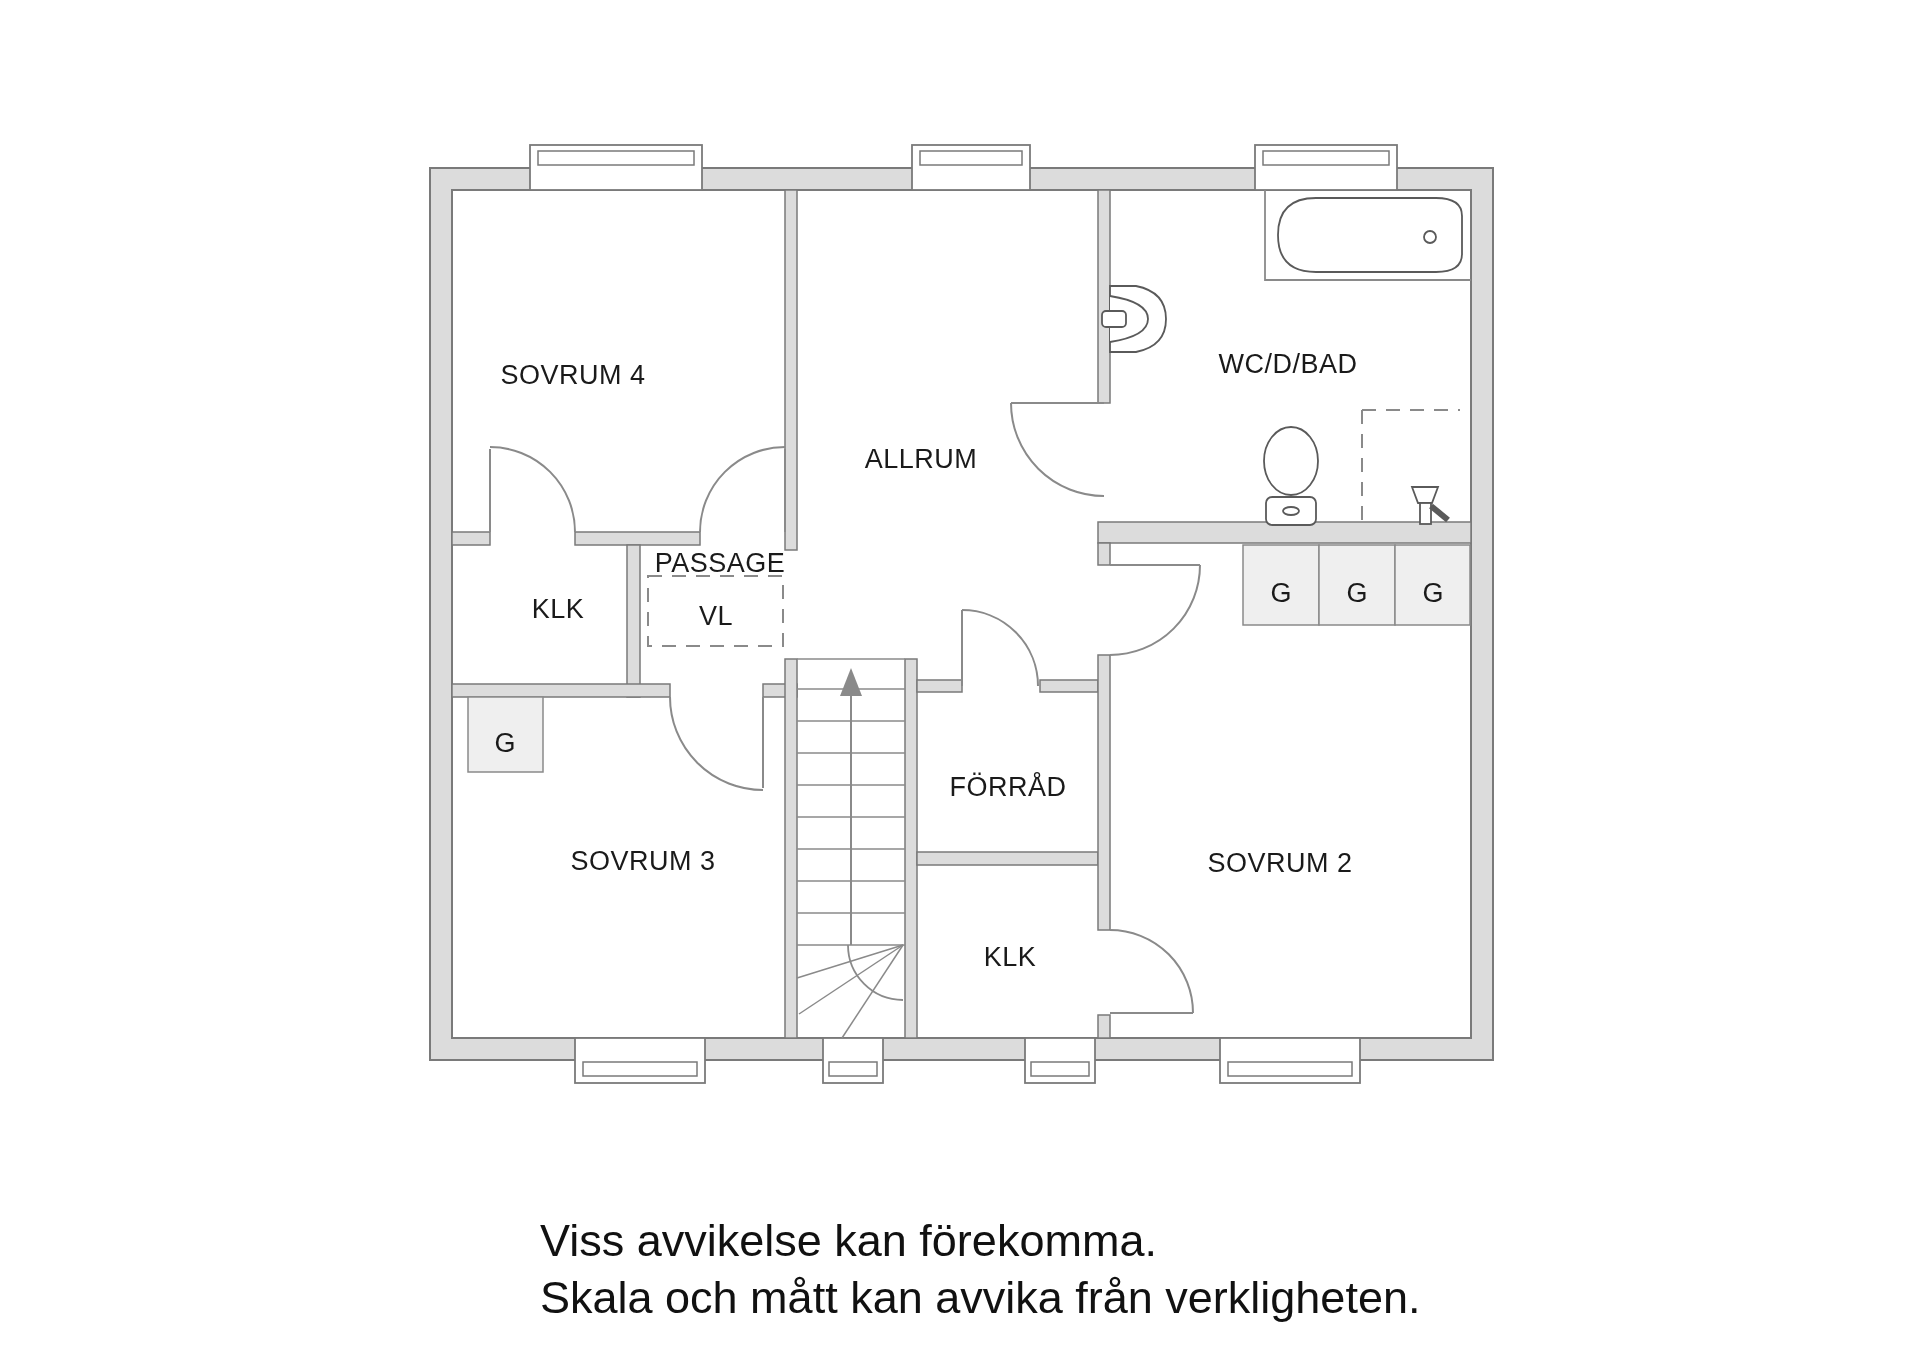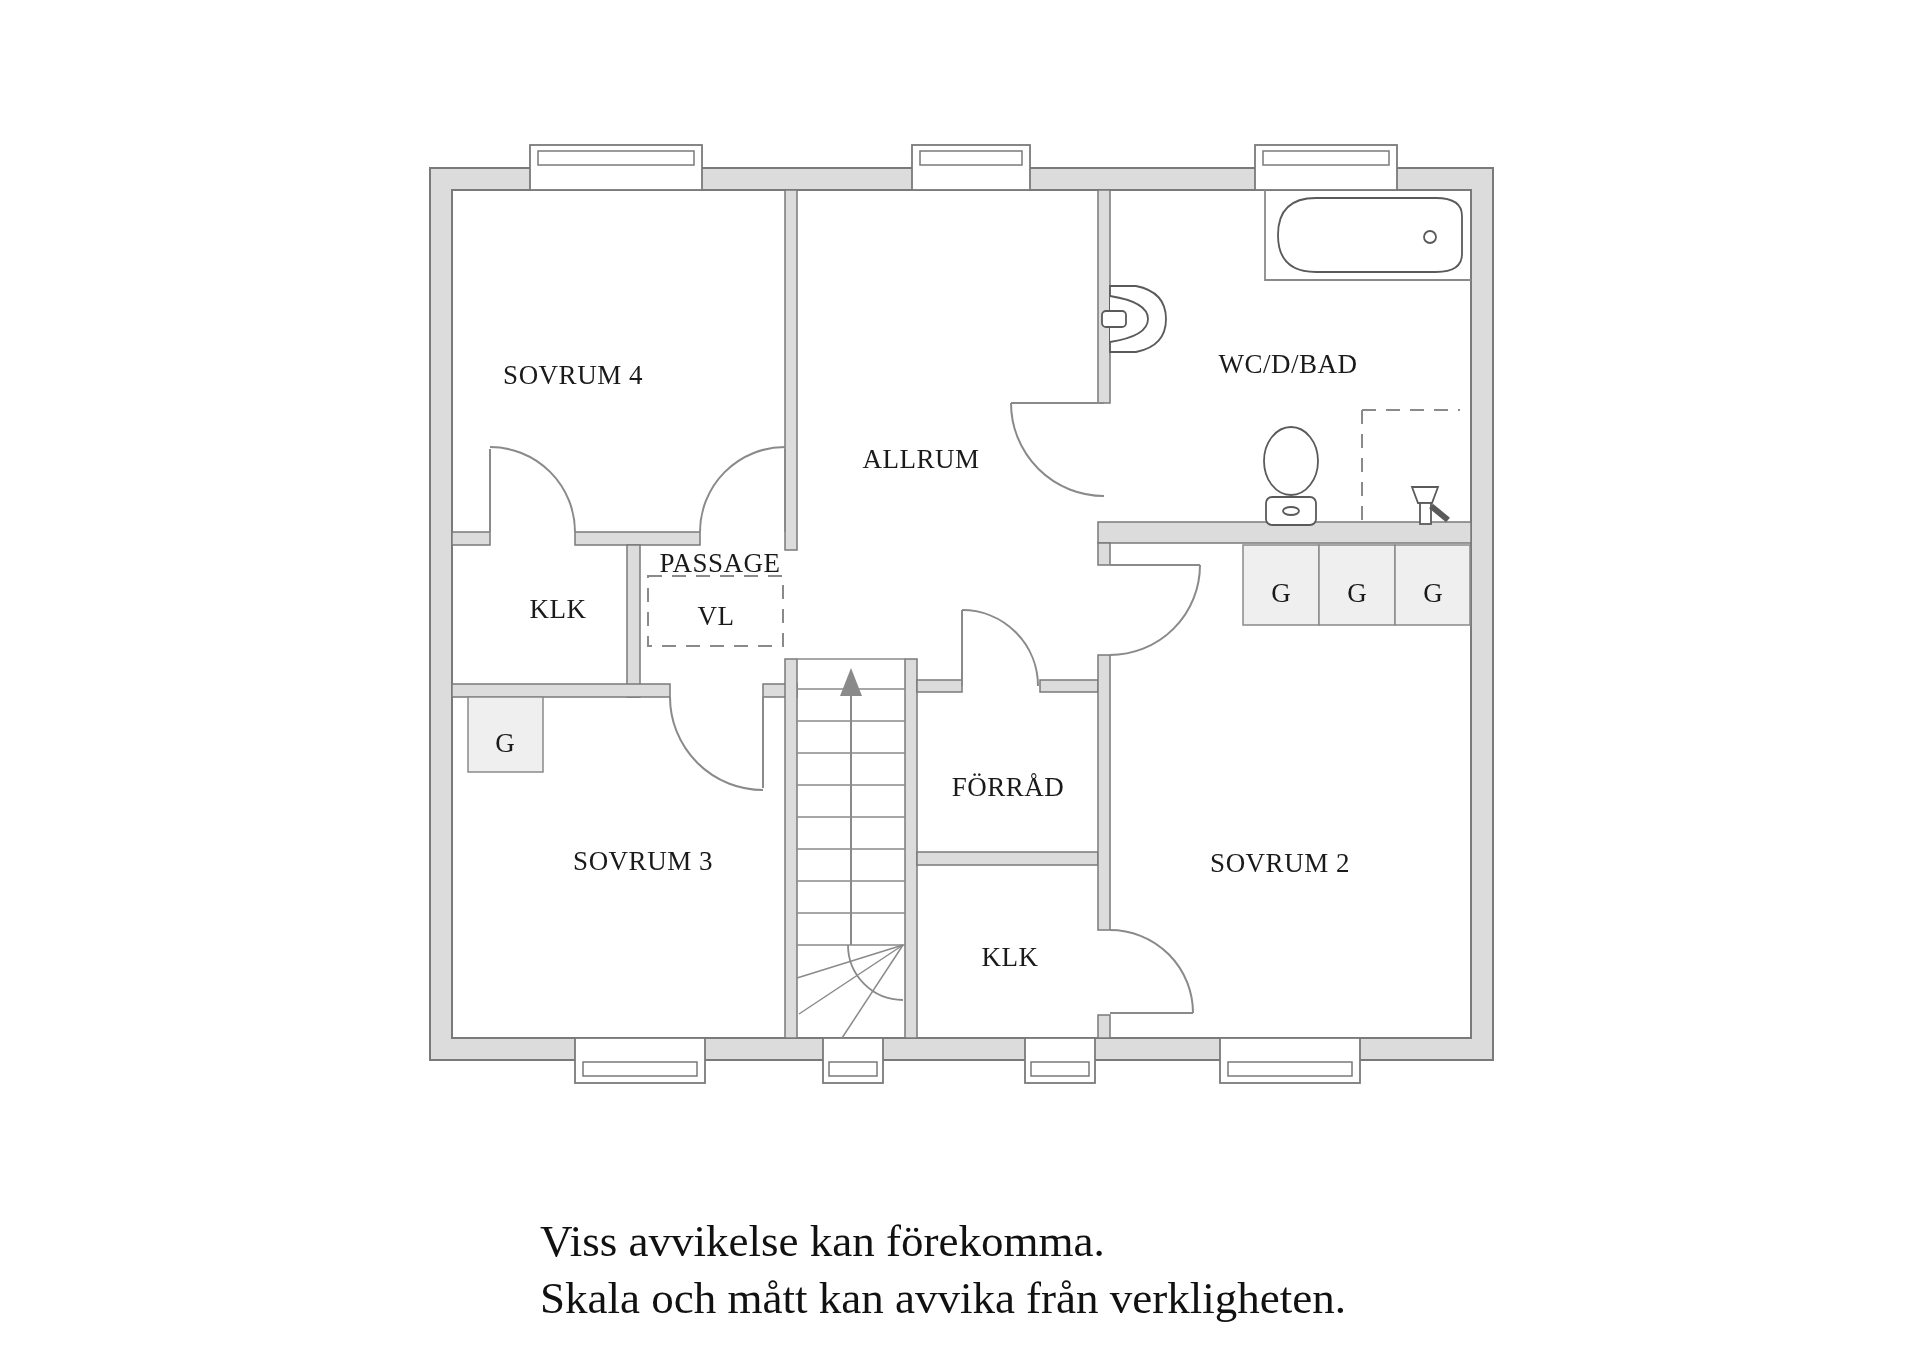--- a/index.html
+++ b/index.html
@@ -10,21 +10,21 @@
     --text:#1a1a1a;
     --wardrobe-fill:#efefef;
     --bg:#ffffff;
   }
   html,body{margin:0;padding:0;background:var(--bg);}
   .canvas{
     position:relative;
     width:1920px;height:1357px;
     background:var(--bg);
     overflow:hidden;
-    font-family:Liberation Serif, serif;
+    font-family:Liberation Sans, sans-serif;
   }
   svg{display:block;}
   .wall{fill:var(--wall-fill);stroke:var(--wall-stroke);stroke-width:2;}
   .wall-thin{fill:var(--wall-fill);stroke:var(--wall-stroke);stroke-width:1.5;}
   .roomfloor{fill:#ffffff;stroke:var(--wall-stroke);stroke-width:2;}
   .win{fill:#ffffff;stroke:var(--wall-stroke);stroke-width:1.8;}
   .winband{fill:#ffffff;stroke:var(--wall-stroke);stroke-width:1.5;}
   .door{fill:none;stroke:var(--line);stroke-width:2;}
   .thinline{fill:none;stroke:var(--line);stroke-width:1.8;}
   .tread{stroke:var(--line);stroke-width:1.5;}

